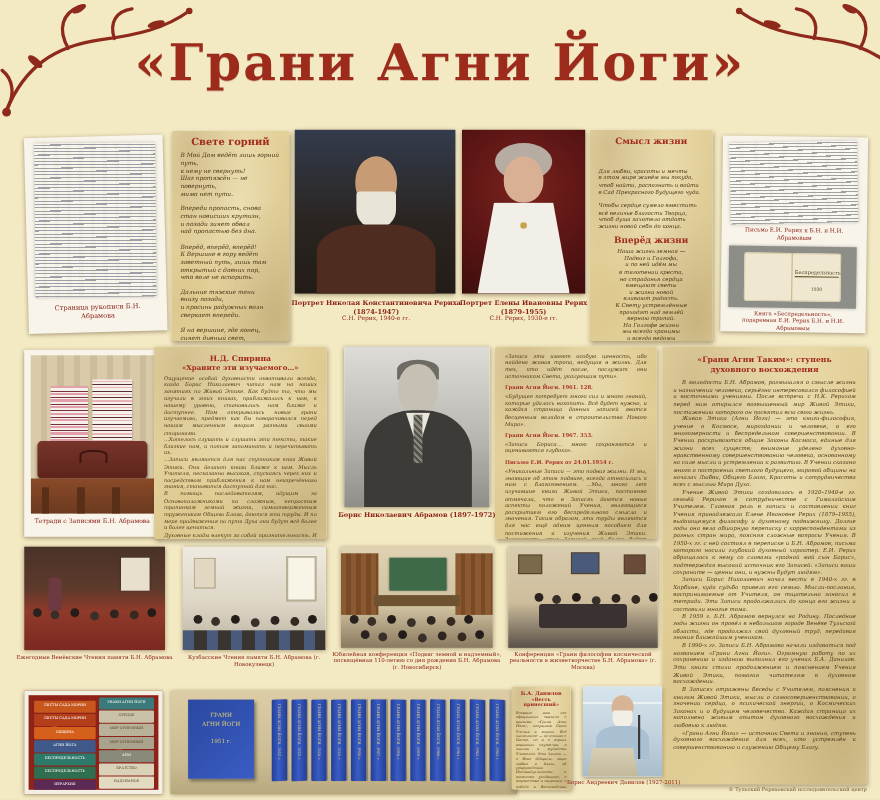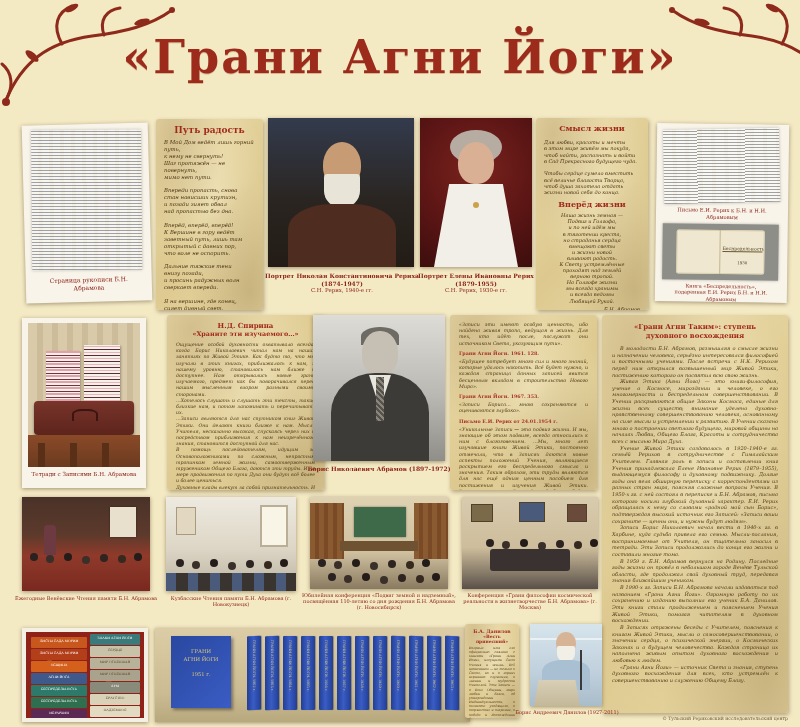--- a/index.html
+++ b/index.html
@@ -80,21 +80,21 @@
   </svg>
 
   <div class="abs main-title">«Грани Агни Йоги»</div>
 
   <div class="abs whitecard" style="left:24px;top:124px;width:126px;height:178px;transform:rotate(-1.5deg);padding:6px 8px;box-sizing:border-box;">
     <div class="handwriting" style="width:110px;height:140px;transform:rotate(1deg);box-shadow:0 0 3px rgba(0,0,0,.25);"></div>
     <div class="cap" style="font-size:6px;margin-top:6px;">Страница рукописи Б.Н. Абрамова</div>
   </div>
 
   <div class="abs parchment" style="left:156px;top:119px;width:107px;height:191px;padding:6px 8px;box-sizing:border-box;">
-    <div class="scroll-title" style="font-size:9px;margin-bottom:4px;">Путь радость</div>
+    <div class="scroll-title" style="font-size:9px;margin-bottom:4px;">Свете горний</div>
     <div class="poem" style="font-size:5.4px;line-height:1.28;">В Мой Дом ведёт лишь горний путь,
 к нему не свернуть!
 Шаг протяжён — не повернуть,
 мимо нет пути.
 
 Впереди пропасть, снова
 стан нависших крутизн,
 и позади зияет обвал
 над пропастью без дна.
 
@@ -131,21 +131,21 @@
     <div class="abs" style="left:38px;top:24px;width:36px;height:42px;border-radius:50% 50% 45% 45%;background:#d9b094;"></div>
     <div class="abs" style="left:14px;top:66px;width:84px;height:83px;background:#f2efe8;clip-path:polygon(18% 0,82% 0,100% 100%,0 100%);"></div>
     <div class="abs" style="left:53px;top:84px;width:6px;height:6px;border-radius:50%;background:#caa24a;"></div>
   </div>
   <div class="abs" style="left:412px;top:272px;width:128px;">
     <div class="cap" style="font-size:6px;font-weight:bold;">Портрет Елены Ивановны Рерих (1879-1955)</div>
     <div class="cap" style="font-size:5.4px;">С.Н. Рерих, 1930-е гг.</div>
   </div>
 
   <div class="abs parchment" style="left:536px;top:118px;width:112px;height:192px;padding:5px 8px;box-sizing:border-box;">
-    <div class="scroll-title" style="font-size:8px;margin-bottom:6px;">Смысл жизни</div>
+    <div class="scroll-title" style="font-size:8px;margin-bottom:20px;">Смысл жизни</div>
     <div class="poem" style="font-size:5px;line-height:1.25;">Для любви, красоты и мечты
 в этом мире живём мы покуда,
 чтоб найти, распознать и войти
 в Сад Прекрасного будущего чуда.
 
 Чтобы сердце сумело вместить
 всё величье благости Творца,
 чтоб душа захотела отдать
 жизни новой себя до конца.</div>
     <div class="scroll-title" style="font-size:8px;margin:4px 0 3px 0;">Вперёд жизни</div>
@@ -185,21 +185,21 @@
       <div class="abs" style="left:18px;top:28px;width:34px;height:52px;background:repeating-linear-gradient(0deg,#f4f0ea 0 2px,#e3a0aa 2px 4px,#f4f0ea 4px 5px,#77303e 5px 6px);box-shadow:1px 1px 2px rgba(0,0,0,.3);"></div>
       <div class="abs" style="left:56px;top:22px;width:36px;height:58px;background:repeating-linear-gradient(0deg,#f6f1e8 0 2px,#e8b2b6 2px 3px,#f6f1e8 3px 5px,#5a2a36 5px 6px);box-shadow:1px 1px 2px rgba(0,0,0,.3);"></div>
       <div class="abs" style="left:6px;top:78px;width:100px;height:34px;background:linear-gradient(180deg,#77342a,#5d241c);border-radius:4px;box-shadow:0 2px 3px rgba(0,0,0,.4);"></div>
       <div class="abs" style="left:44px;top:86px;width:22px;height:10px;border:2px solid #3c1410;border-radius:40% 40% 0 0;border-bottom:none;"></div>
       <div class="abs" style="left:0;top:112px;width:112px;height:32px;background:linear-gradient(180deg,#8a4a28,#6b3a20);"></div>
       <div class="abs" style="left:10px;top:120px;width:92px;height:24px;background:repeating-linear-gradient(90deg,#5a2f18 0 7px,transparent 7px 32px);"></div>
     </div>
     <div class="cap" style="font-size:5.6px;margin-top:4px;">Тетради с Записями Б.Н. Абрамова</div>
   </div>
 
-  <div class="abs parchment" style="left:167px;top:315px;width:157px;height:175px;padding:6px 9px;box-sizing:border-box;">
+  <div class="abs parchment" style="left:140px;top:315px;width:157px;height:175px;padding:6px 9px;box-sizing:border-box;">
     <div class="scroll-title" style="font-size:7px;">Н.Д. Спирина</div>
     <div class="scroll-title" style="font-size:6.4px;margin-bottom:4px;">«Храните эти изучаемого…»</div>
     <div class="bodytext" style="font-size:4.7px;line-height:1.32;">Ощущение особой духовности охватывало всегда, когда Борис Николаевич читал нам на наших занятиях по Живой Этике. Как будто то, что мы изучали в этих книгах, приближалось к нам, к нашему уровню, становилось нам ближе и доступнее. Нам открывались новые грани изучаемого, предмет как бы поворачивался перед нашим мысленным взором разными своими сторонами.
 …Хотелось слушать и слушать эти тексты, такие близкие нам, и потом запоминать и перечитывать их.
 …Записи являются для нас спутником книг Живой Этики. Они делают книги ближе к нам. Мысль Учителя, несказанно высокая, спускаясь через них и посредством приближения к нам неизречённого знания, становится доступной для нас.
 В помощь последователям, идущим за Основоположниками по сложным, непростым тропинкам земной жизни, самоотверженным труженикам Общего Блага, даются эти труды. И по мере продвижения по пути Духа они будут всё более и более цениться.
 Духовные клады влекут за собой признательность. И чем больше мы будем получать духовных благ и знаний от этих необыкновенных текстов, тем больше будет расти наша благодарность давшему их нам.</div>
   </div>
 
   <div class="abs photo" style="left:313px;top:315px;width:132px;height:146px;background:linear-gradient(180deg,#dddcd6 0%,#b9b8b2 55%,#8f8e88 100%);">

